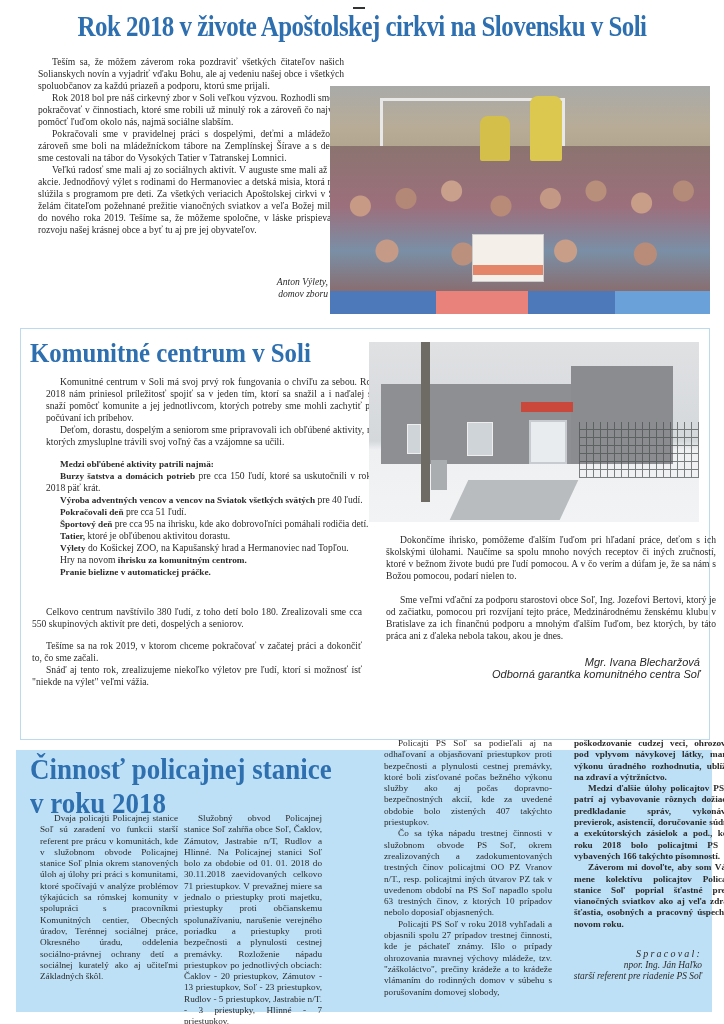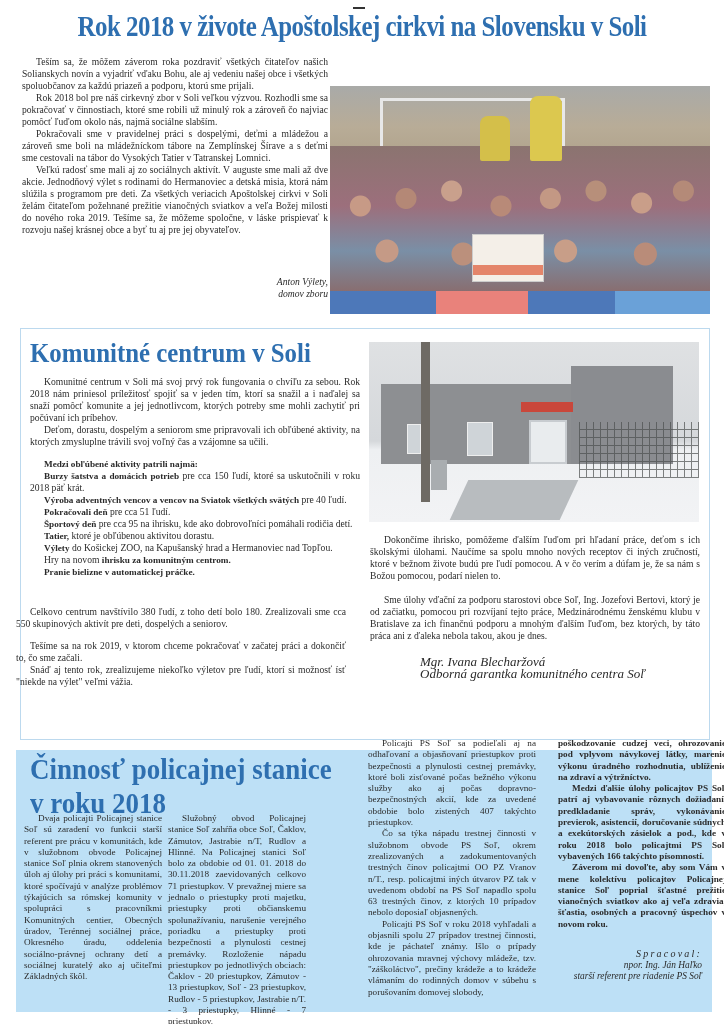--- a/index.html
+++ b/index.html
@@ -10,21 +10,21 @@
 
   .title1 {
     position: absolute; left: 0; top: 10px; width: 724px; text-align: center;
     font-family: "Liberation Serif", "DejaVu Serif", serif; font-weight: bold;
     font-size: 29px; letter-spacing: -0.6px; color: #2e6fb0; transform: scaleX(0.86); transform-origin: center top;
     white-space: nowrap;
   }
 
   .txt {
     font-family: "Liberation Serif", "DejaVu Serif", serif; font-size: 9.6px; line-height: 12px;
-    text-align: justify; color: #2b2b2b;
+    text-align: justify; color: #2b2b2b; margin-left: 16px;
   }
   .txt p { text-indent: 14px; }
   .txt p.noind { text-indent: 0; }
 
   .s1-text { position: absolute; left: 22px; top: 56px; width: 306px; }
   .sign1 { position: absolute; left: 200px; top: 276px; width: 128px; text-align: right;
     font-family: "Liberation Serif", serif; font-style: italic; font-size: 9.6px; line-height: 12px; }
 
   .photo1 { position: absolute; left: 330px; top: 86px; width: 380px; height: 228px; overflow: hidden;
     background: linear-gradient(180deg, #a9aaa8 0%, #b8ac97 18%, #b1a48d 30%, #8f7a6c 45%, #9a7a78 65%, #7f6a6a 85%, #4b6fa8 92%, #5c8bc9 100%); }
@@ -71,22 +71,22 @@
   .photo2 .win1 { position: absolute; left: 38px; top: 82px; width: 14px; height: 30px; background: #cfd4d8; border: 1px solid #eee; }
   .photo2 .win2 { position: absolute; left: 98px; top: 80px; width: 26px; height: 34px; background: #cfd4d8; border: 1px solid #eee; }
   .photo2 .pole { position: absolute; left: 52px; top: 0; width: 9px; height: 160px; background: #6e6a64; }
   .photo2 .fence { position: absolute; left: 210px; top: 80px; width: 120px; height: 56px;
     background: repeating-linear-gradient(90deg, #4c504f 0 1px, transparent 1px 7px), repeating-linear-gradient(0deg, #4c504f 0 1px, transparent 1px 8px); opacity: .7; }
   .photo2 .box { position: absolute; left: 62px; top: 118px; width: 16px; height: 30px; background: #a9adb0; }
   .photo2 .path { position: absolute; left: 90px; top: 138px; width: 110px; height: 40px; background: #b8bcbf; transform: skewX(-25deg); }
 
   .s2-right { position: absolute; left: 370px; top: 534px; width: 330px; }
   .s2-right .gap { height: 12px; }
-  .sign2 { position: absolute; left: 420px; top: 656px; width: 280px; 
-    font-family: Liberation Serif, serif; font-style: italic; font-size: 13px; line-height: 12px; }
+  .sign2 { position: absolute; left: 420px; top: 656px; width: 280px; text-align: right;
+    font-family: Liberation Sans, sans-serif; font-style: italic; font-size: 11px; line-height: 12px; }
 
   .box3 { position: absolute; left: 16px; top: 750px; width: 696px; height: 262px; background: #bde0f6; }
   .title3 { position: absolute; left: 30px; top: 738px; font-family: "Liberation Serif", serif; font-weight: bold;
     font-size: 29px; line-height: 34px; color: #2e6fb0; transform: scaleX(0.93); transform-origin: left top; white-space: nowrap; }
   .title3-wrap { position: absolute; left: 30px; top: 752px; }
   .col { position: absolute; top: 813px; width: 138px; }
   .col.c1 { left: 24px; }
   .col.c2 { left: 168px; top: 813px; }
   .col3 { position: absolute; left: 368px; top: 738px; width: 168px; }
   .col4 { position: absolute; left: 558px; top: 738px; width: 168px; font-weight: bold; }
@@ -158,21 +158,21 @@
   <div class="win2"></div>
   <div class="path"></div>
   <div class="pole"></div>
   <div class="box"></div>
   <div class="fence"></div>
 </div>
 
 <div class="s2-right txt">
   <p>Dokončíme ihrisko, pomôžeme ďalším ľuďom pri hľadaní práce, deťom s ich školskými úlohami. Naučíme sa spolu mnoho nových receptov či iných zručností, ktoré v bežnom živote budú pre ľudí pomocou. A v čo verím a dúfam je, že sa nám s Božou pomocou, podarí nielen to.</p>
   <div class="gap"></div>
-  <p>Sme úlohy vďační za podporu starostovi obce Soľ, Ing. Jozefovi Bertovi, ktorý je od začiatku, pomocou pri rozvíjaní tejto práce, Medzinárodnému ženskému klubu v Bratislave za ich finančnú podporu a mnohým ďalším ľuďom, bez ktorých, by táto práca ani z ďaleka nebola takou, akou je dnes.</p>
+  <p>Sme veľmi vďační za podporu starostovi obce Soľ, Ing. Jozefovi Bertovi, ktorý je od začiatku, pomocou pri rozvíjaní tejto práce, Medzinárodnému ženskému klubu v Bratislave za ich finančnú podporu a mnohým ďalším ľuďom, bez ktorých, by táto práca ani z ďaleka nebola takou, akou je dnes.</p>
 </div>
 <div class="sign2">
   <div>Mgr. Ivana Blecharžová</div>
   <div>Odborná garantka komunitného centra Soľ</div>
 </div>
 
 <div class="box3"></div>
 <div class="title3-wrap">
   <div class="title3" style="position:static">Činnosť policajnej stanice</div>
   <div class="title3" style="position:static">v roku 2018</div>

